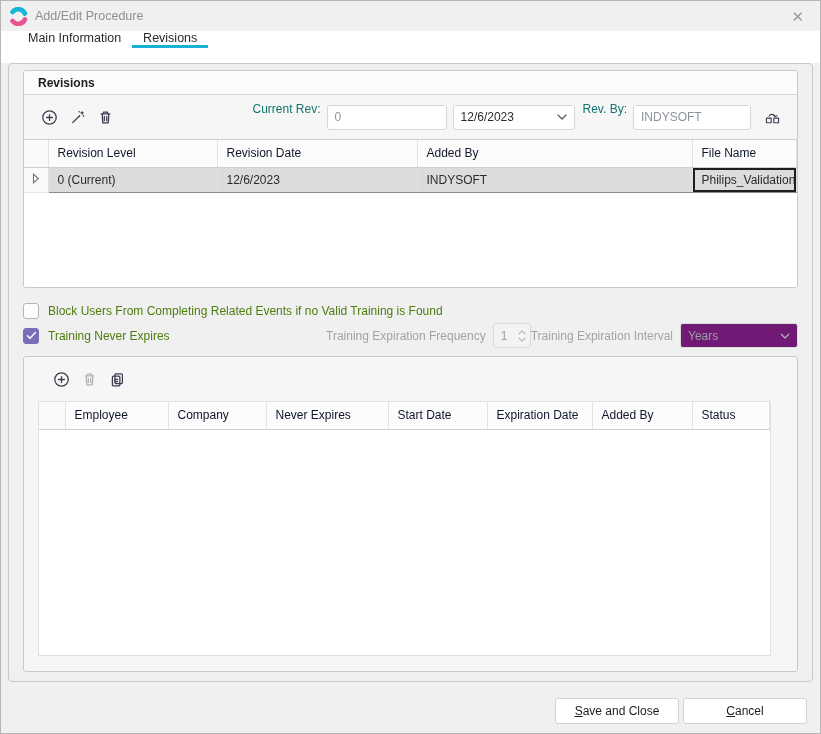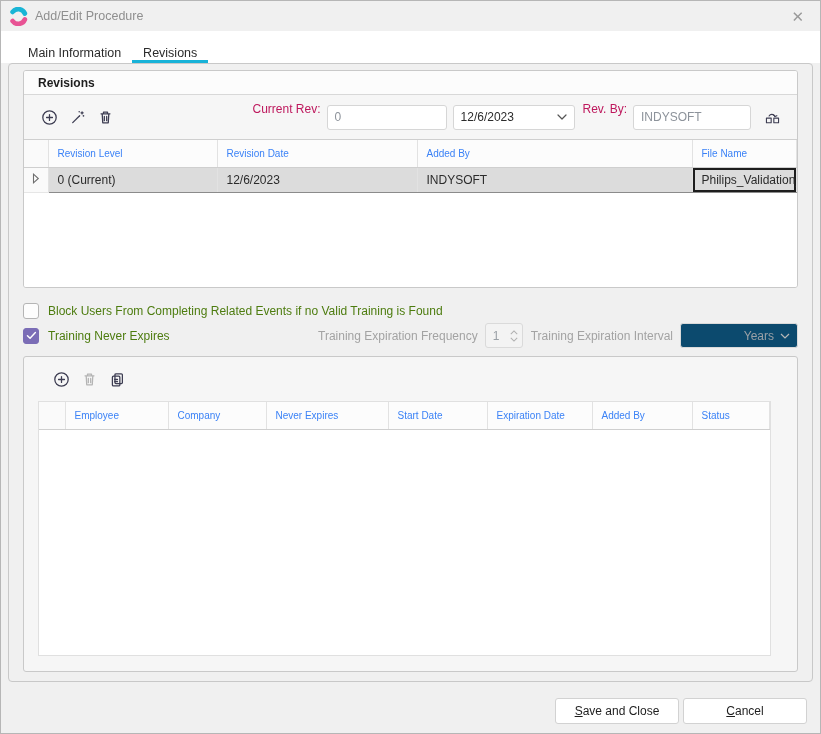--- a/index.html
+++ b/index.html
@@ -28,21 +28,21 @@
   .title-text { color: #8f8f8f; font-size: 12.5px; }
   .titlebar-spacer { flex: 1; }
   .close-btn {
     color: #9a9a9a; font-size: 15px; line-height: 15px;
     padding: 2px 6px; cursor: default;
   }
   
   .tabbar {
     height: 32px; flex: 0 0 32px;
     background: #ffffff;
-    display: flex; align-items: flex-end;
+    display: flex; align-items: flex-start;
     padding-left: 16px;
   }
   .tab {
     display: flex; align-items: center;
     padding: 0 11px;
     border-bottom: 3px solid transparent;
     color: #2b2b2b; font-size: 12.5px;
   }
   .tab.active { border-bottom-color: #17b2d8; }
   
@@ -78,21 +78,21 @@
   }
   .tool-icon {
     width: 26px; height: 26px;
     display: inline-flex; align-items: center; justify-content: center;
     color: #3d3d52;
   }
   .tool-icon + .tool-icon { margin-left: 2px; }
   .tool-icon.disabled { color: #b4b4b4; }
   .tool-icon svg { width: 17px; height: 17px; }
   .toolbar-spacer { flex: 1; }
-  .fld-label { color: #be185d; margin: 0 6px 16px 8px; white-space: nowrap; }
+  .fld-label { color: #0f766e; margin: 0 6px 16px 8px; white-space: nowrap; }
   .txt {
     height: 25px;
     border: 1px solid #d6d6d6; border-radius: 3px;
     background: #ffffff;
     padding: 0 7px;
     display: flex; align-items: center;
     font-size: 12px;
   }
   .txt.ro { color: #8d939b; }
   .combo { justify-content: space-between; }
@@ -105,21 +105,21 @@
     overflow: hidden;
   }
   table.grid { border-collapse: collapse; table-layout: fixed; width: 100%; }
   table.grid th {
     height: 27px;
     font-weight: normal; text-align: left;
     padding: 0 9px;
     background: #fcfcfc;
     border-right: 1px solid #e2e2e2;
     border-bottom: 1px solid #cfcfcf;
-    color: #3b82f6; font-size: 10px;
+    color: #0f172a; font-size: 12px;
     overflow: hidden; white-space: nowrap;
   }
   table.grid th.sel, table.grid td.sel { background: #fafafa; text-align: center; padding: 0; }
   table.grid td {
     height: 25px;
     padding: 0 9px;
     border-right: 1px solid #e2e2e2;
     font-size: 12px; white-space: nowrap; overflow: hidden;
   }
   tr.selected td.hl {
@@ -149,21 +149,21 @@
   .spinner {
     width: 38px; height: 25px;
     border: 1px solid #dadada; border-radius: 3px;
     background: #f3f3f3;
     display: flex; align-items: center;
     padding: 0 4px 0 7px;
     color: #9aa0a6;
   }
   .spin-chevrons { margin-left: auto; display: flex; flex-direction: column; gap: 2px; }
   .spin-chevrons svg { width: 8px; height: 5px; }
-  .combo.dis { background: #0c4a6e; color: #9aa0a6; border-color: #dadada; justify-content: flex-end; }
+  .combo.dis { background: #701a75; color: #9aa0a6; border-color: #dadada; }
   
   .emp-table-wrap {
     flex: 1;
     margin: 0 26px 15px 14px;
     background: #ffffff;
     border: 1px solid #e0e0e0;
     overflow: hidden;
   }
   
   .footer {
@@ -304,21 +304,21 @@
             <span>1</span>
             <span class="spin-chevrons">
               <svg viewBox="0 0 10 6">
                   <path d="M1 5l4-4 4 4" fill="none" stroke="#b0b0b0" stroke-width="1.3"></path>
                 </svg>
               <svg viewBox="0 0 10 6">
                   <path d="M1 1l4 4 4-4" fill="none" stroke="#b0b0b0" stroke-width="1.3"></path>
                 </svg>
             </span>
           </span>
-          <span class="dis-label" style="margin-left:8px;text-align:right;">Training Expiration Interval</span>
+          <span class="dis-label" style="text-align:right;">Training Expiration Interval</span>
           <span class="txt combo dis" style="width:118px;">
             <span>Years</span>
             <span class="chev">
               <svg viewBox="0 0 10 6" width="10" height="6">
                   <path d="M1 1l4 4 4-4" fill="none" stroke="#b8b8b8" stroke-width="1.2"></path>
                 </svg>
             </span>
           </span>
         </span>
       </div>

